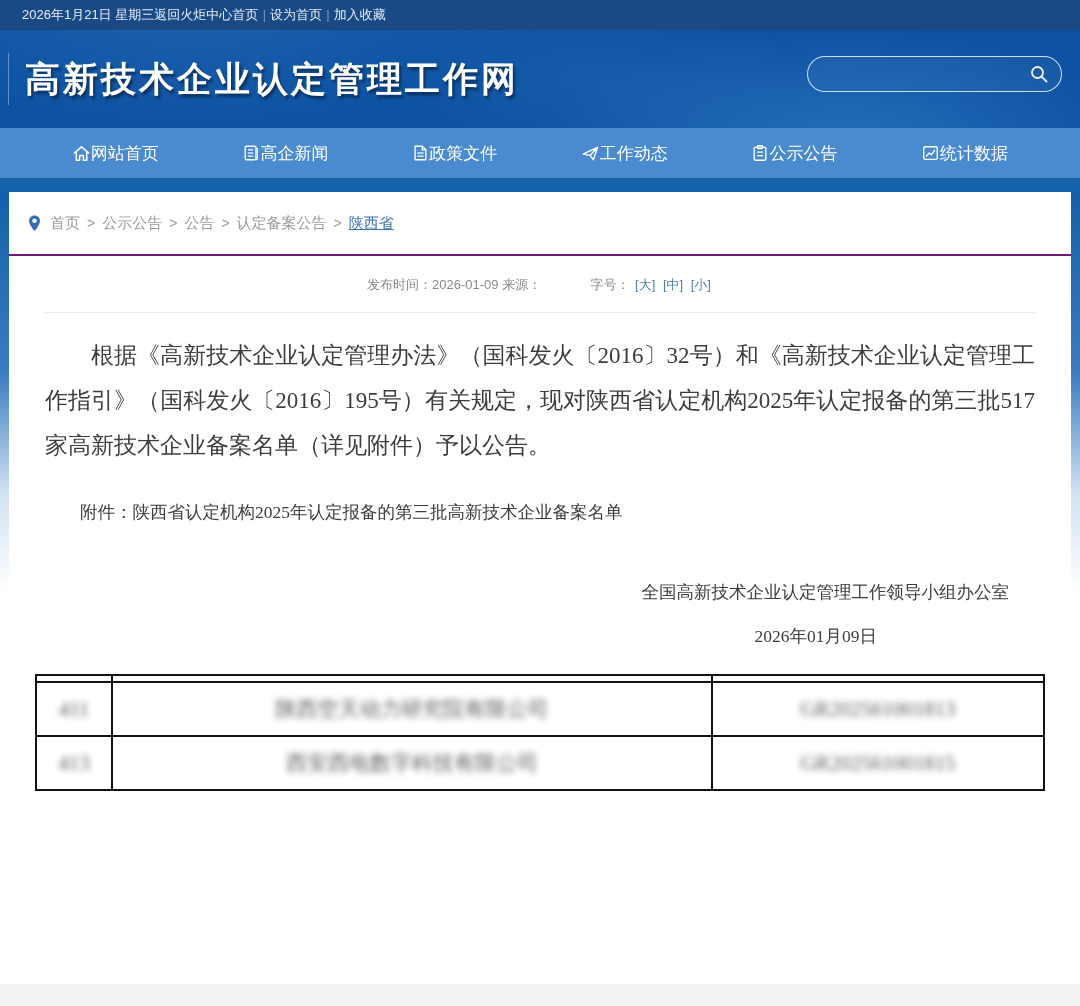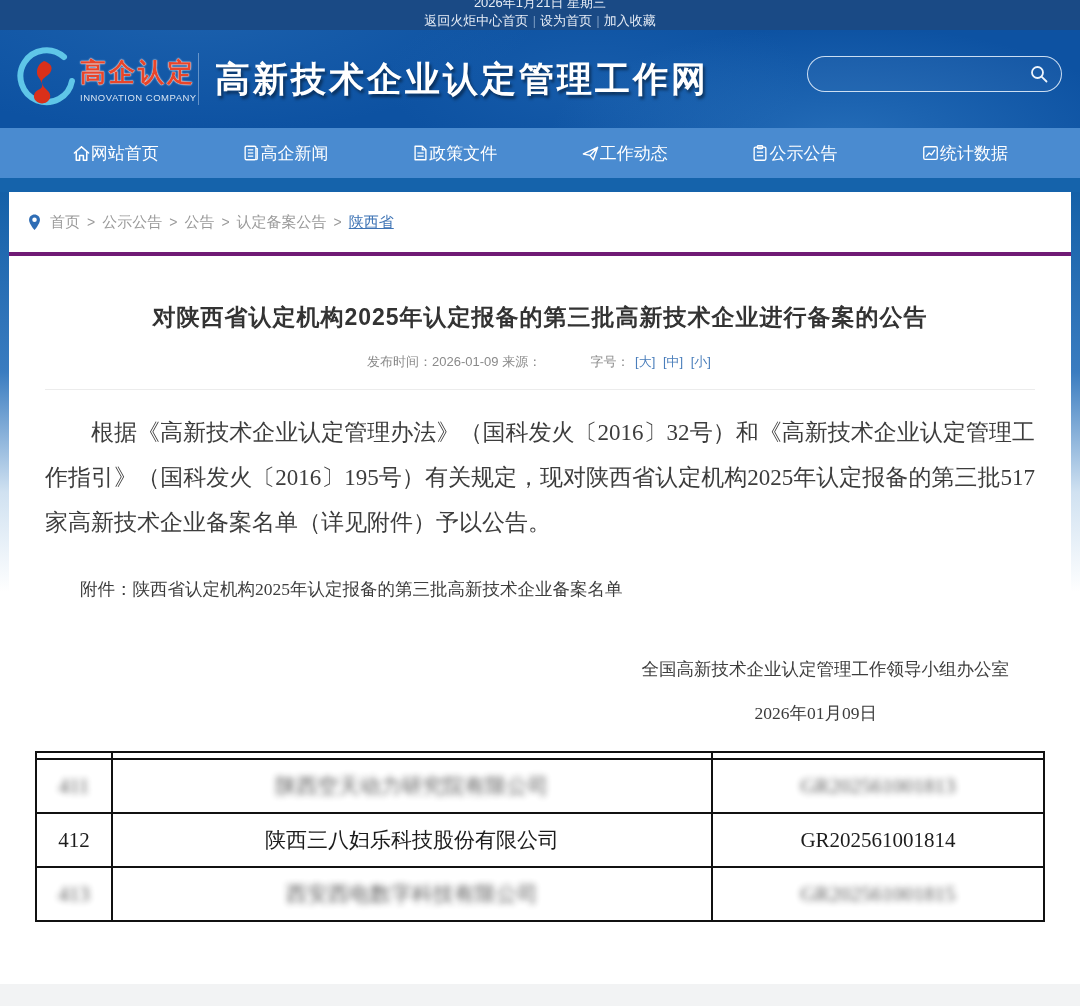--- a/index.html
+++ b/index.html
@@ -1,21 +1,21 @@
 <!DOCTYPE html>
 <html><head>
 <meta charset="utf-8">
 <style>
   * { margin:0; padding:0; box-sizing:border-box; }
   html,body { width:1080px; height:1006px; overflow:hidden; }
   body { font-family:"Liberation Sans","DejaVu Sans",sans-serif; background:#ffffff; position:relative; }
 
   
   .topbar { height:30px; background:#1a4a85; color:#e8eef7; font-size:13px;
-            display:flex; align-items:center; justify-content:flex-end; padding:0 22px;flex-direction:column; }
+            display:flex; align-items:center; justify-content:flex-start; padding:0 22px; }
   .topbar-links { display:flex; align-items:center; gap:0; }
   .topbar-links a { color:#e8eef7; text-decoration:none; cursor:pointer; }
   .topbar-sep { color:#9db8d8; font-size:12px; }
 
   
   .header { height:98px; position:relative;
             background:#0d52a2;
             background-image:
               radial-gradient(ellipse 420px 160px at 78% 110%, rgba(64,140,210,.45), rgba(64,140,210,0) 70%),
               radial-gradient(ellipse 500px 190px at 18% -30%, rgba(52,120,190,.40), rgba(52,120,190,0) 70%),
@@ -47,21 +47,21 @@
   .nav-strip { height:14px; background:#1563ab; }
 
   
   .edge-stripe { position:absolute; top:192px; width:9px; height:400px; z-index:0;
                  background:linear-gradient(#1460a8 0%, #3a7cc0 45%, rgba(120,170,215,.35) 75%, rgba(255,255,255,0) 100%); }
   .edge-left { left:0; } .edge-right { right:0; }
 
   
   .crumb-bar { position:relative; z-index:1; margin:0 9px; background:#fff; height:64px;
                display:flex; align-items:center; padding-left:18px;
-               border-bottom:4px solid #701a75; }
+               border-bottom:2px solid #701a75; }
   .crumb-bar .pin { margin-right:8px; display:flex; }
   .crumb-item { color:#9a9a9a; font-size:15px; text-decoration:none; cursor:pointer; }
   .crumb-sep { color:#9a9a9a; font-size:14px; margin:0 7px; }
   .crumb-current { color:#3f74b5; font-size:15px; text-decoration:underline; cursor:pointer; }
 
   
   .content { position:relative; z-index:1; margin:0 9px; background:#fff; padding:0 36px; }
   .art-title { text-align:center; font-size:23px; font-weight:bold; color:#333;
                padding-top:46px; letter-spacing:1px; }
   .art-meta { text-align:center; font-size:13px; color:#8a8a8a; margin-top:20px; }
@@ -99,33 +99,20 @@
   <span class="topbar-links">
     <a>返回火炬中心首页</a>
     <span class="topbar-sep">｜</span>
     <a>设为首页</a>
     <span class="topbar-sep">｜</span>
     <a>加入收藏</a>
   </span>
 </div>
 
 <div class="header">
-  <div class="logo-wrap">
-    <div class="logo-mark">
-      <svg width="64" height="64" viewBox="0 0 64 64">
-        <path d="M 50 10 A 26 26 0 1 0 58 34" fill="none" stroke="#5fc6e8" stroke-width="6" stroke-linecap="round"></path>
-        <path d="M30 14 C 36 16 40 20 36 26 C 33 30 27 31 28 36 C 29 42 38 44 36 51 C 34 57 26 58 22 54 C 18 50 20 44 26 42 C 30 40 28 35 25 31 C 21 26 23 17 30 14 Z" fill="#d9301a"></path>
-        <circle cx="33" cy="21" r="3.5" fill="#d9301a"></circle>
-      </svg>
-    </div>
-    <div class="logo-text">
-      <div class="logo-title">高企认定</div>
-      <div class="logo-sub">INNOVATION COMPANY</div>
-    </div>
-  </div>
   <div class="header-divider"></div>
   <div class="site-title">高新技术企业认定管理工作网</div>
   <div class="search-box">
     <input class="search-input" type="text" placeholder="" style="">
     <span style="display:flex;cursor:pointer;">
       <svg width="20" height="20" viewBox="0 0 20 20">
         <circle cx="8.5" cy="8.5" r="5.5" fill="none" stroke="#eef5fd" stroke-width="1.8"></circle>
         <line x1="12.8" y1="12.8" x2="17.5" y2="17.5" stroke="#eef5fd" stroke-width="1.8" stroke-linecap="round"></line>
       </svg>
     </span>
@@ -210,21 +197,20 @@
   <a class="crumb-item">公示公告</a>
   <span class="crumb-sep">&gt;</span>
   <a class="crumb-item">公告</a>
   <span class="crumb-sep">&gt;</span>
   <a class="crumb-item">认定备案公告</a>
   <span class="crumb-sep">&gt;</span>
   <a class="crumb-current">陕西省</a>
 </div>
 
 <div class="content">
-  <h1 class="art-title">对陕西省认定机构2025年认定报备的第三批高新技术企业进行备案的公告</h1>
 
   <div class="art-meta">
     <span>发布时间：</span><span>2026-01-09</span>
     <span style="">来源：</span>
     <span class="gap"></span>
     <span>字号：</span>
     <span class="size-btn">[大]</span>
     <span class="size-btn">[中]</span>
     <span class="size-btn">[小]</span>
   </div>
@@ -246,25 +232,20 @@
           <tr class="cutrow">
         <td class="c-no"></td>
             <td class="c-name"></td>
             <td class="c-code"></td>
       </tr>
       <tr class="datarow blurred">
         <td class="c-no"><span>411</span></td>
         <td class="c-name"><span>陕西空天动力研究院有限公司</span></td>
         <td class="c-code"><span>GR202561001813</span></td>
       </tr>
-      <tr class="datarow">
-        <td class="c-no"><span>412</span></td>
-        <td class="c-name"><span>陕西三八妇乐科技股份有限公司</span></td>
-        <td class="c-code"><span>GR202561001814</span></td>
-      </tr>
       <tr class="datarow blurred">
         <td class="c-no"><span>413</span></td>
         <td class="c-name"><span>西安西电数字科技有限公司</span></td>
         <td class="c-code"><span>GR202561001815</span></td>
       </tr>
     </tbody>
       </table>
   </div>
 </div>
 

